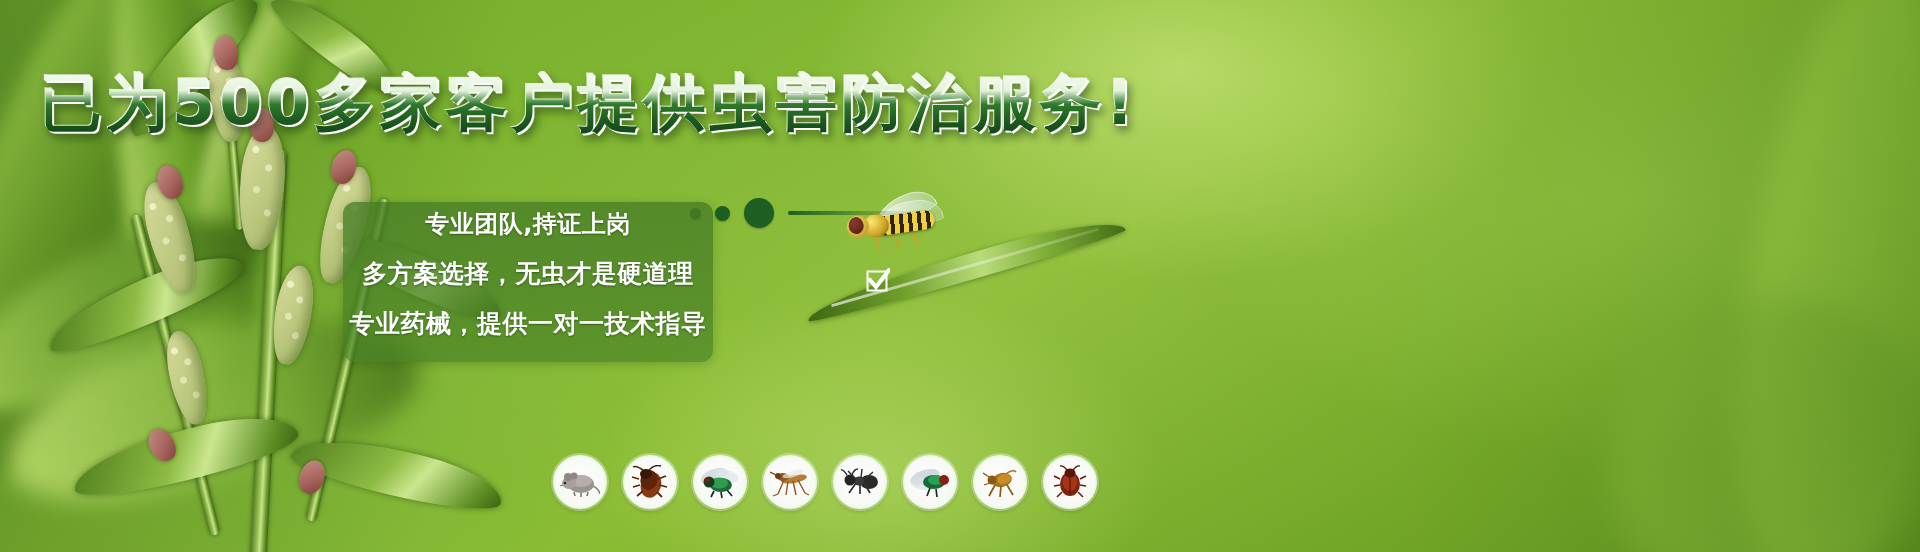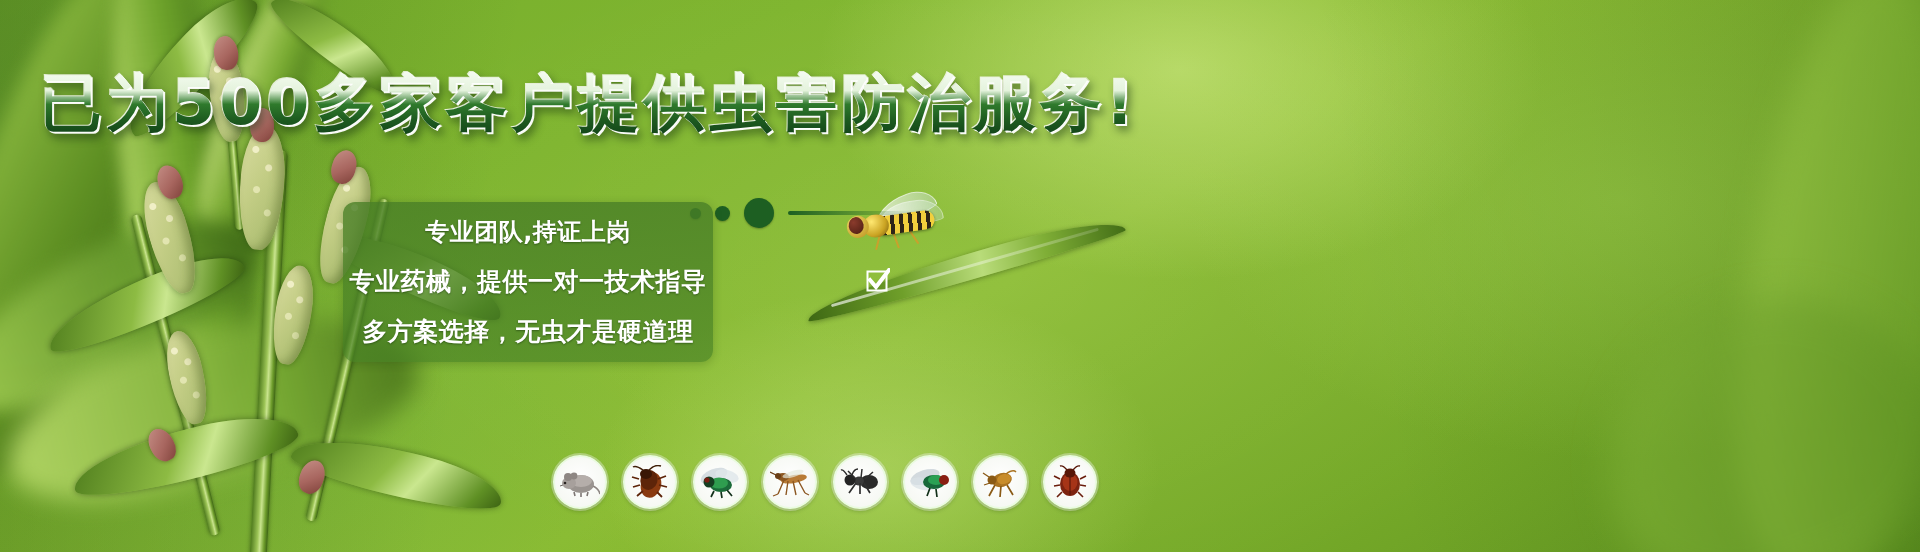--- a/index.html
+++ b/index.html
@@ -128,21 +128,21 @@
   .dot.sm{width:11px;height:11px;}
   .dot.md{width:15px;height:15px;}
   .dot.lg{width:30px;height:30px;}
   .rule{flex:1;height:4px;background:linear-gradient(90deg,#1d5f22,rgba(29,95,34,0));border-radius:2px;}
 
   
   .infobox{position:absolute;left:343px;top:202px;width:370px;height:160px;
       border-radius:12px;
       background:linear-gradient(180deg,rgba(72,126,38,.80),rgba(70,128,36,.66));
       box-shadow:0 2px 10px rgba(20,50,10,.22);
-      display:flex;flex-direction:column;justify-content:center;align-items:center;gap:17px;
+      display:flex;flex-direction:column;align-items:center;gap:17px;
       padding:6px 10px;box-sizing:border-box;}
   .infobox .line{color:#ffffff;font-weight:bold;white-space:nowrap;
       font-family:"DejaVu Sans","Liberation Sans",sans-serif;
       text-shadow:0 1px 2px rgba(10,35,5,.45);}
   .l-1{font-size:24px;letter-spacing:.5px;}
   .l-2{font-size:25px;letter-spacing:.5px;}
   .l-3{font-size:25px;letter-spacing:.5px;}
 
   
   .checklist{position:absolute;left:866px;top:268px;display:flex;flex-direction:column;gap:22px;}
@@ -218,22 +218,22 @@
 
   <div class="dots">
     <span class="dot sm"></span>
     <span class="dot md"></span>
     <span class="dot lg"></span>
     <span class="rule"></span>
   </div>
 
   <div class="infobox">
     <div class="line l-1">专业团队,持证上岗</div>
+    <div class="line l-2">多方案选择，无虫才是硬道理</div>
     <div class="line l-3">专业药械，提供一对一技术指导</div>
-    <div class="line l-2">多方案选择，无虫才是硬道理</div>
   </div>
 
   <div class="checklist">
     <div class="check-row">
       <span class="cbox">
         <svg width="24" height="24" viewBox="0 0 24 24">
           <rect x="1.5" y="3.5" width="19" height="19" fill="none" stroke="#ffffff" stroke-width="2"></rect>
           <path d="M4 12 L10 19 L23 2" fill="none" stroke="#ffffff" stroke-width="4" stroke-linecap="square"></path>
         </svg>
       </span>

